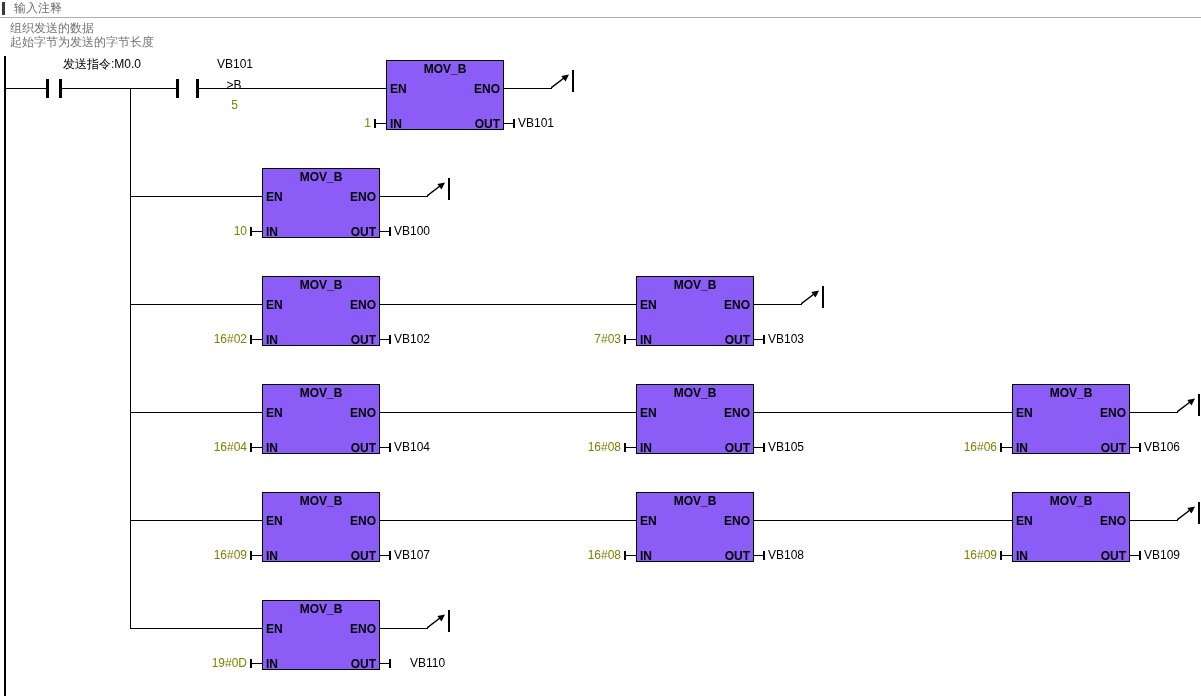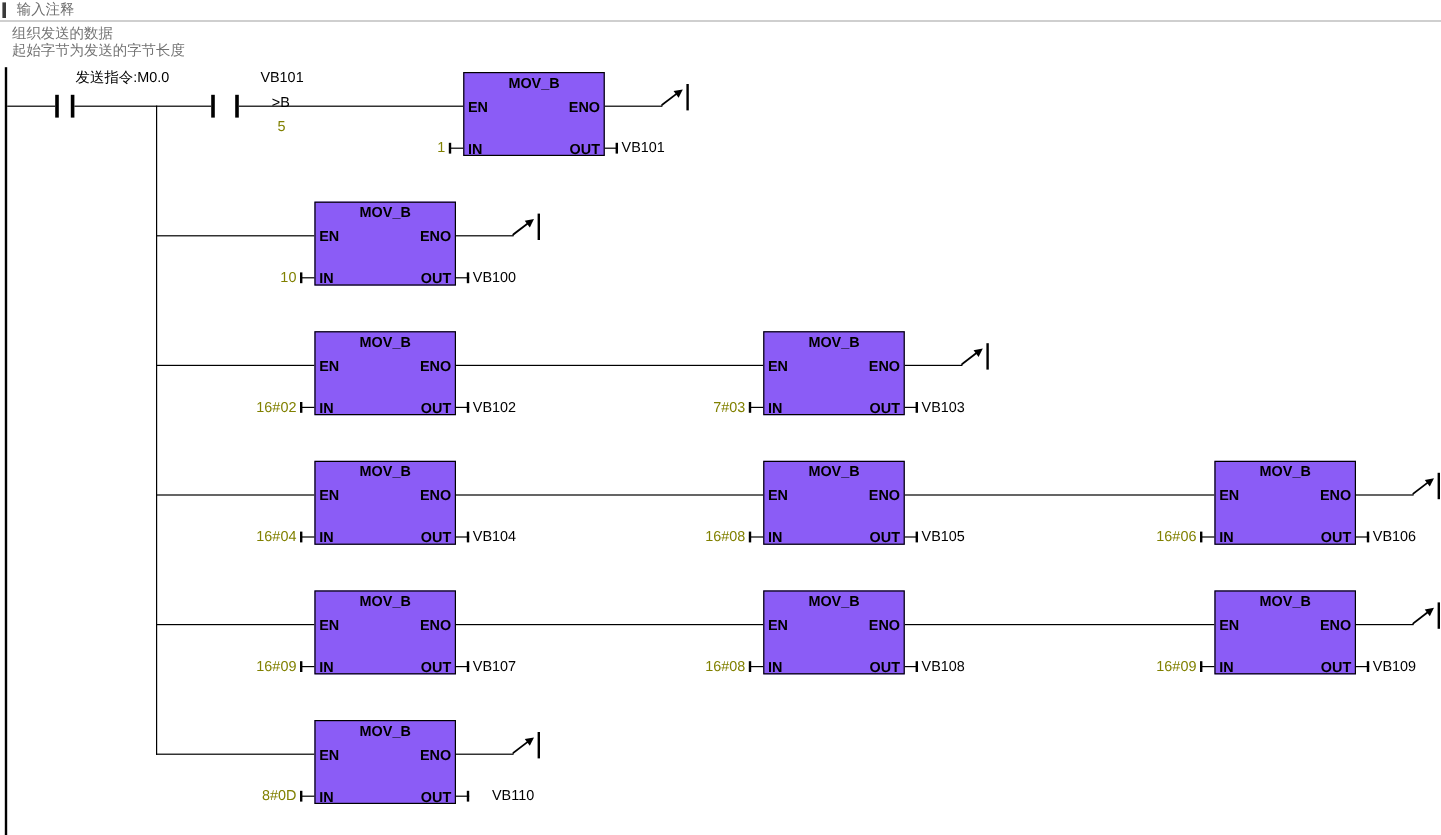--- a/index.html
+++ b/index.html
@@ -215,21 +215,21 @@
   <div class="wh" style="left:1130px;top:555px;width:11px"></div>
   <div class="tick" style="left:1139px;top:551px"></div>
 
   <div class="movb" style="left:262px;top:600px">
     <div class="bt">MOV_B</div>
     <span class="en">EN</span>
     <span class="eno">ENO</span>
     <span class="pin">IN</span>
     <span class="pout">OUT</span>
   </div>
-  <div class="inval" style="left:183px;top:656px">8#0D</div>
+  <div class="inval" style="left:183px;top:656px">19#0D</div>
   <div class="outval" style="left:410px;top:656px">VB110</div>
   <div class="wh" style="left:251px;top:663px;width:11px"></div>
   <div class="tick" style="left:250px;top:659px"></div>
   <div class="wh" style="left:380px;top:663px;width:11px"></div>
   <div class="tick" style="left:389px;top:659px"></div>
 
   <svg class="arrow" style="left:551px;top:68px" width="26" height="28" viewBox="0 0 26 28">
     <line x1="0" y1="20" x2="13" y2="10" stroke="#000" stroke-width="1.5"></line>
     <polygon points="18,6.5 14.5,13.5 10.3,7.9" fill="#000"></polygon>
     <rect x="21" y="2" width="2" height="22" fill="#000"></rect>

